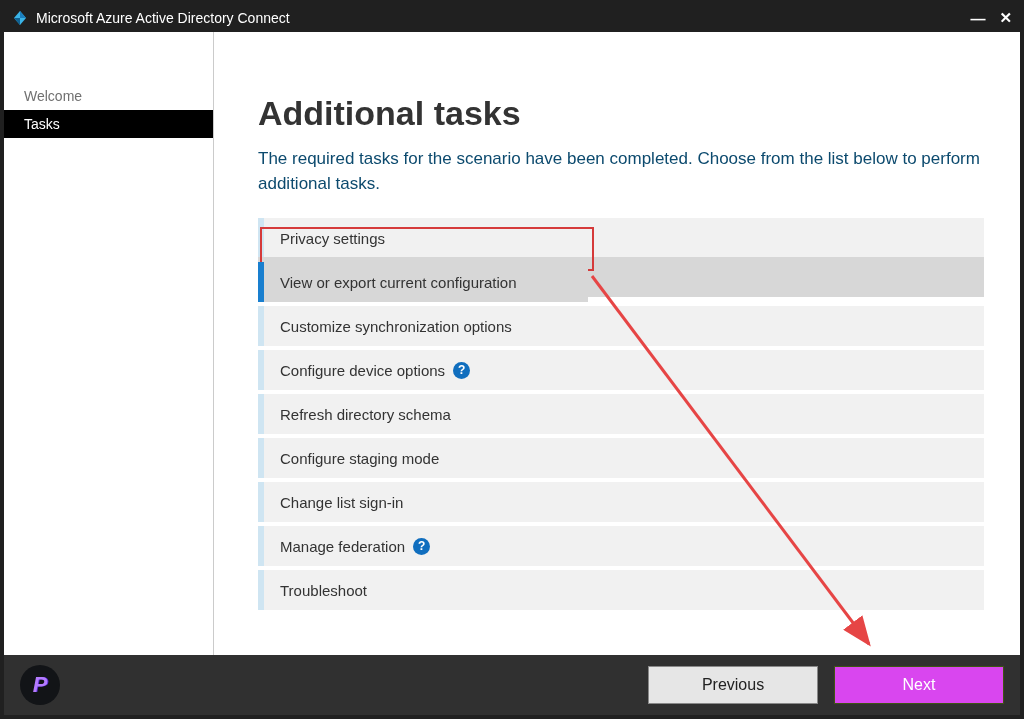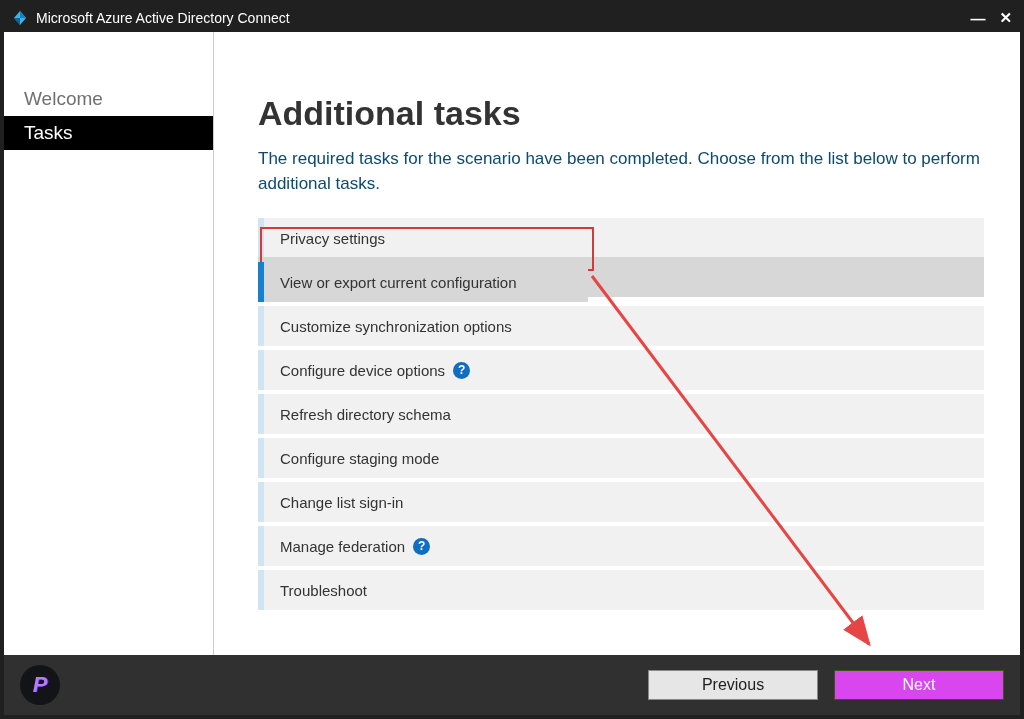--- a/index.html
+++ b/index.html
@@ -18,21 +18,21 @@
   .titlebar .controls { display: flex; align-items: center; gap: 14px; font-weight: bold; font-size: 15px; }
   .titlebar .controls span { cursor: default; }
   .body {
     display: flex; height: calc(100% - 28px - 60px); background: #fff;
   }
   .sidebar {
     width: 210px; background: #fff; border-right: 1px solid #cbcbcb;
     padding-top: 50px;
   }
   .side-item {
-    font-size: 19px; color: #707070; padding: 6px 20px; cursor: default;
+    font-size: 14px; color: #707070; padding: 6px 20px; cursor: default;
   }
   .side-item.active { background: #000000; color: #fff; }
   .main {
     flex: 1; padding: 30px 36px 20px 44px; position: relative; margin-top: 32px;
   }
   .main h1 { font-size: 34px; font-weight: 600; color: #333; margin-bottom: 14px; }
   .main .intro { font-size: 17px; color: #0c4a6e; line-height: 1.45; margin-bottom: 22px; }
   .task-list { display: flex; flex-direction: column; gap: 4px; }
   .task {
     height: 40px; background: #f1f1f1; display: flex; align-items: center;
@@ -55,21 +55,21 @@
     justify-content: space-between; padding: 0 16px;
   }
   .brand {
     width: 40px; height: 40px; border-radius: 50%; background: #121417;
     display: flex; align-items: center; justify-content: center;
     color: #b47bff; font-weight: bold; font-size: 22px; font-style: italic;
   }
   .brand span { text-shadow: 1px 0 #5a2bd0; }
   .buttons { display: flex; gap: 16px; }
   .btn {
-    width: 170px; height: 30px; font-size: 16px; border: 1px solid #888;
+    width: 170px; height: 38px; font-size: 16px; border: 1px solid #888;
     display: flex; align-items: center; justify-content: center; cursor: default;
   }
   .btn.prev { background: #e6e6e6; color: #222; }
   .btn.next { background: #d946ef; color: #fff; border-color: #3e5413; }
   .overlay { position: absolute; left: 0; top: 0; pointer-events: none; }
 </style>
 </head>
 <body>
 
 <div class="window">

